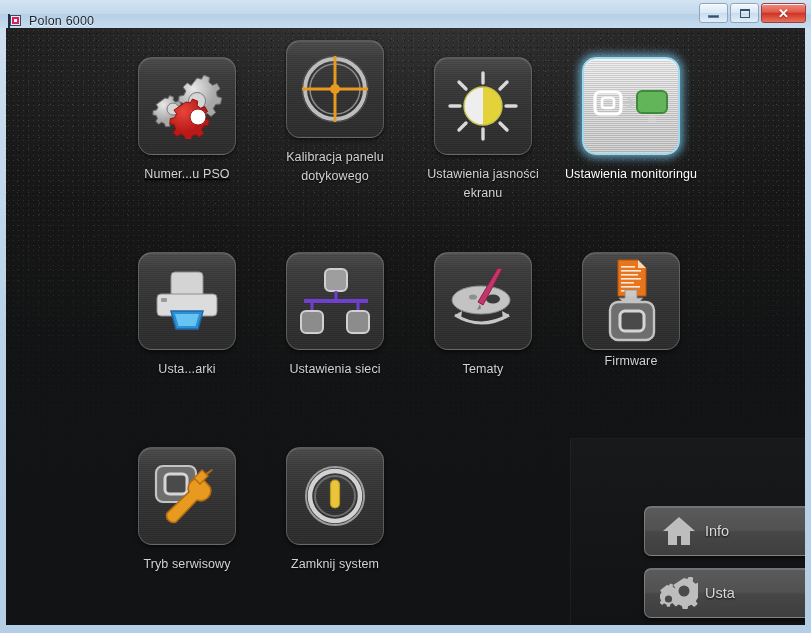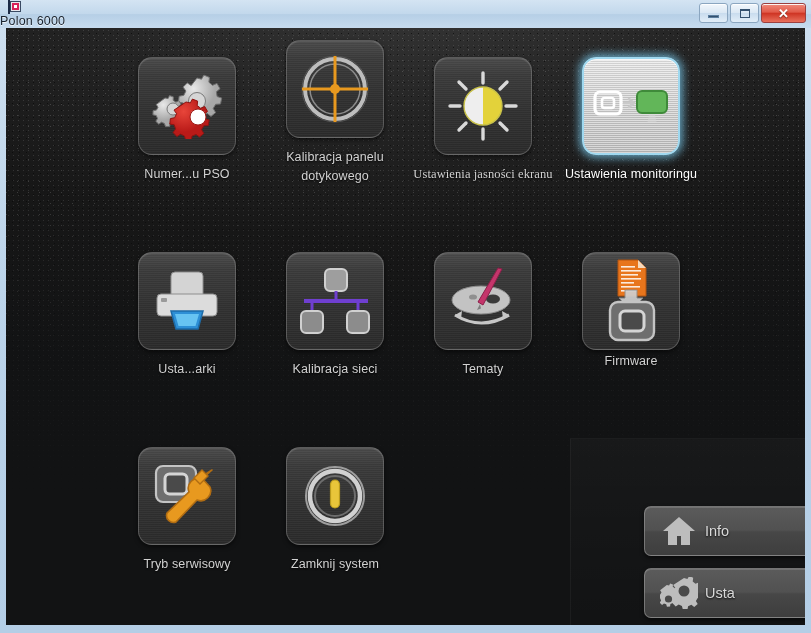--- a/index.html
+++ b/index.html
@@ -11,21 +11,21 @@
   }
   .window{
     position:absolute;left:0;top:0;width:811px;height:633px;
     background:linear-gradient(180deg,#cfe0f0 0%,#bcd4ea 45%,#b4cee6 100%);
     box-sizing:border-box;
   }
   
   .titlebar{
     position:absolute;left:0;top:0;width:811px;height:28px;
     background:linear-gradient(180deg,#d4e4f3 0%,#c2d8ec 50%,#b6cfe6 52%,#c6dbee 100%);
-    display:flex;align-items:flex-start;flex-direction:column;
+    display:flex;align-items:flex-end;
   }
   .app-icon{
     width:14px;height:14px;margin-left:8px;margin-right:7px;position:relative;flex:none;
   }
   .app-icon .flagpole{position:absolute;left:0;top:0;width:2px;height:14px;background:#1c2b46;}
   .app-icon .flagbox{position:absolute;left:2px;top:1px;width:11px;height:11px;background:#e8e8ee;border:1px solid #3a4a63;box-sizing:border-box;}
   .app-icon .flaginner{position:absolute;left:4px;top:3px;width:7px;height:7px;background:#d8235a;}
   .app-icon .flagdot{position:absolute;left:6px;top:5px;width:3px;height:3px;background:#ffffff;}
   .title-text{
     font-size:12.5px;color:#18222e;letter-spacing:.2px;
@@ -139,21 +139,21 @@
     </div>
   </div>
 
   <div class="screen">
     <div class="noise"></div>
 
     <div class="side-panel"></div>
 
     <div class="grid">
 
-      <div class="cell" style="left:107px;top:29px;">
+      <div class="cell" style="left:107px;top:29px;text-decoration:underline;">
         <div class="tile">
           <div class="icon-wrap">
             <svg width="74" height="66" viewBox="0 0 74 66">
               <defs>
                 <radialGradient id="gmetal" cx="35%" cy="30%">
                   <stop offset="0%" stop-color="#e8e8e8"></stop>
                     <stop offset="100%" stop-color="#a8a8a8"></stop>
                 </radialGradient>
                 <radialGradient id="gred" cx="35%" cy="30%">
                   <stop offset="0%" stop-color="#e8453a"></stop>
@@ -187,21 +187,21 @@
               <circle cx="37" cy="37" r="33" fill="none" stroke="#555" stroke-width="1"></circle>
               <line x1="37" y1="4" x2="37" y2="70" stroke="#e8991f" stroke-width="3"></line>
               <line x1="4" y1="37" x2="70" y2="37" stroke="#e8991f" stroke-width="3"></line>
               <circle cx="37" cy="37" r="5" fill="#e8991f"></circle>
             </svg>
           </div>
         </div>
         <div class="label">Kalibracja panelu dotykowego</div>
       </div>
 
-      <div class="cell" style="left:403px;top:29px;font-family:Liberation Serif, serif;">
+      <div class="cell" style="left:403px;top:29px;">
         <div class="tile">
           <div class="icon-wrap">
             <svg width="72" height="72" viewBox="0 0 72 72">
               <g stroke="#d9d9d9" stroke-width="3.4" stroke-linecap="round">
                 <line x1="36" y1="3" x2="36" y2="13"></line>
                   <line x1="36" y1="59" x2="36" y2="69"></line>
                 <line x1="3" y1="36" x2="13" y2="36"></line>
                   <line x1="59" y1="36" x2="69" y2="36"></line>
                 <line x1="12" y1="12" x2="19" y2="19"></line>
                   <line x1="53" y1="53" x2="60" y2="60"></line>
@@ -254,21 +254,21 @@
               <rect x="27" y="3" width="22" height="22" rx="5" fill="#9e9e9e" stroke="#d0d0d0" stroke-width="2"></rect>
               <line x1="38" y1="25" x2="38" y2="35" stroke="#6f3fd0" stroke-width="3"></line>
               <line x1="6" y1="35" x2="70" y2="35" stroke="#6f3fd0" stroke-width="4"></line>
               <line x1="14" y1="35" x2="14" y2="45" stroke="#6f3fd0" stroke-width="3"></line>
               <line x1="60" y1="35" x2="60" y2="45" stroke="#6f3fd0" stroke-width="3"></line>
               <rect x="3" y="45" width="22" height="22" rx="5" fill="#8c8c8c" stroke="#d0d0d0" stroke-width="2"></rect>
               <rect x="49" y="45" width="22" height="22" rx="5" fill="#8c8c8c" stroke="#d0d0d0" stroke-width="2"></rect>
             </svg>
           </div>
         </div>
-        <div class="label">Kalibracja sieci</div>
+        <div class="label">Ustawienia sieci</div>
       </div>
 
       <div class="cell" style="left:403px;top:224px;">
         <div class="tile">
           <div class="icon-wrap">
             <svg width="76" height="68" viewBox="0 0 76 68">
               <ellipse cx="36" cy="33" rx="29" ry="14" fill="#c3c3c3" stroke="#8d8d8d"></ellipse>
               <ellipse cx="48" cy="32" rx="7" ry="4.5" fill="#3a3a3a"></ellipse>
               <ellipse cx="28" cy="30" rx="4" ry="2.6" fill="#8f8f8f"></ellipse>
               <path d="M57 2 L38 38 l-5 -3 L53 1 z" fill="#c4356b" stroke="#8c2049"></path>

